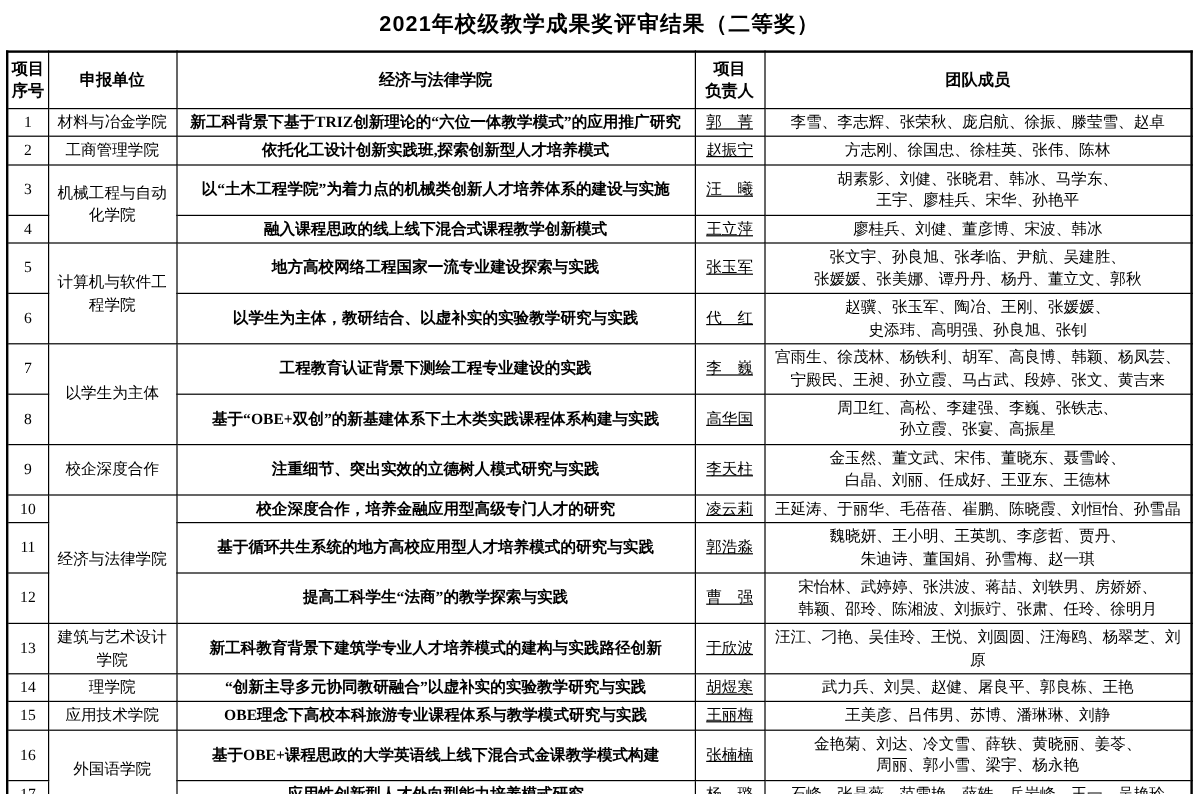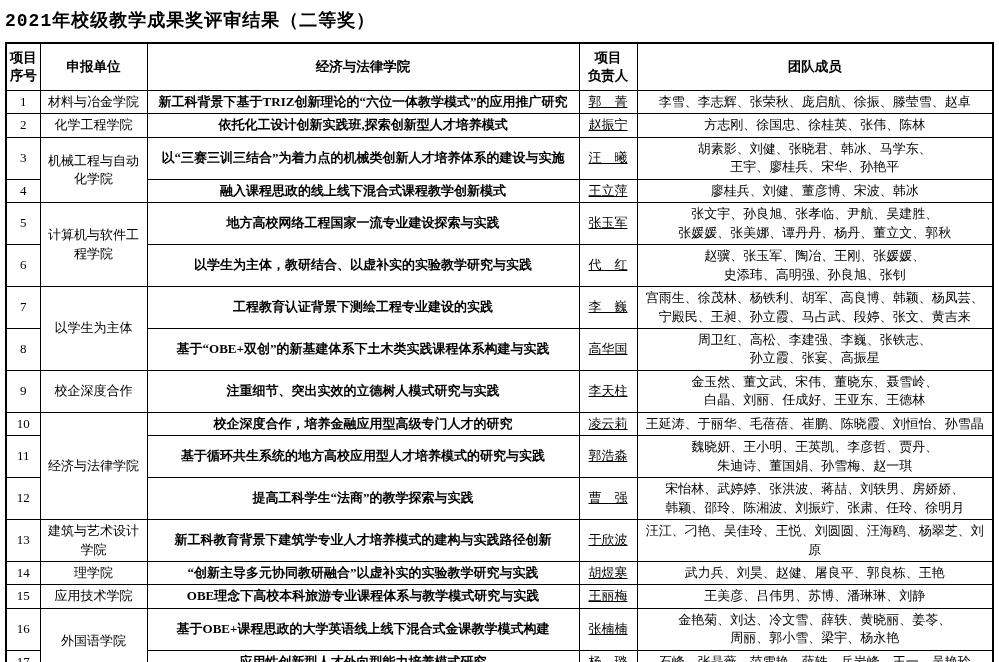--- a/index.html
+++ b/index.html
@@ -11,21 +11,22 @@
   .page {
     width: 999px;
     height: 662px;
     box-sizing: border-box;
     padding: 6px 5px 4px 5px;
     background: #ffffff;
     font-family: "Liberation Serif", "DejaVu Serif", serif;
   }
   .doc-title {
     margin: 2px 0 10px 0;
-    font-family: Liberation Mono, monospace;
+    text-align: center;
+    font-family: Liberation Sans, sans-serif;
     font-weight: bold;
     font-size: 18px;
     letter-spacing: 1px;
     color: #000000;
   }
   table.results {
     width: 989px;
     margin: 0 auto;
     border-collapse: collapse;
     table-layout: fixed;
@@ -105,29 +106,29 @@
     <tbody>
         <tr>
           <td class="cell-no">1</td>
           <td class="cell-unit">材料与冶金学院</td>
           <td class="cell-project">新工科背景下基于TRIZ创新理论的“六位一体教学模式”的应用推广研究</td>
           <td class="cell-leader">郭　菁</td>
           <td class="cell-team">李雪、李志辉、张荣秋、庞启航、徐振、滕莹雪、赵卓</td>
         </tr>
         <tr>
           <td class="cell-no">2</td>
-          <td class="cell-unit">化学工程学院</td>
+          <td class="cell-unit">工商管理学院</td>
           <td class="cell-project">依托化工设计创新实践班,探索创新型人才培养模式</td>
           <td class="cell-leader">赵振宁</td>
           <td class="cell-team">方志刚、徐国忠、徐桂英、张伟、陈林</td>
         </tr>
         <tr>
           <td class="cell-no">3</td>
           <td class="cell-unit" rowspan="2">机械工程与自动化学院</td>
-          <td class="cell-project">以“三赛三训三结合”为着力点的机械类创新人才培养体系的建设与实施</td>
+          <td class="cell-project">以“土木工程学院”为着力点的机械类创新人才培养体系的建设与实施</td>
           <td class="cell-leader">汪　曦</td>
           <td class="cell-team">胡素影、刘健、张晓君、韩冰、马学东、
 王宇、廖桂兵、宋华、孙艳平</td>
         </tr>
         <tr>
           <td class="cell-no">4</td>
           <td class="cell-project">融入课程思政的线上线下混合式课程教学创新模式</td>
           <td class="cell-leader">王立萍</td>
           <td class="cell-team">廖桂兵、刘健、董彦博、宋波、韩冰</td>
         </tr>

